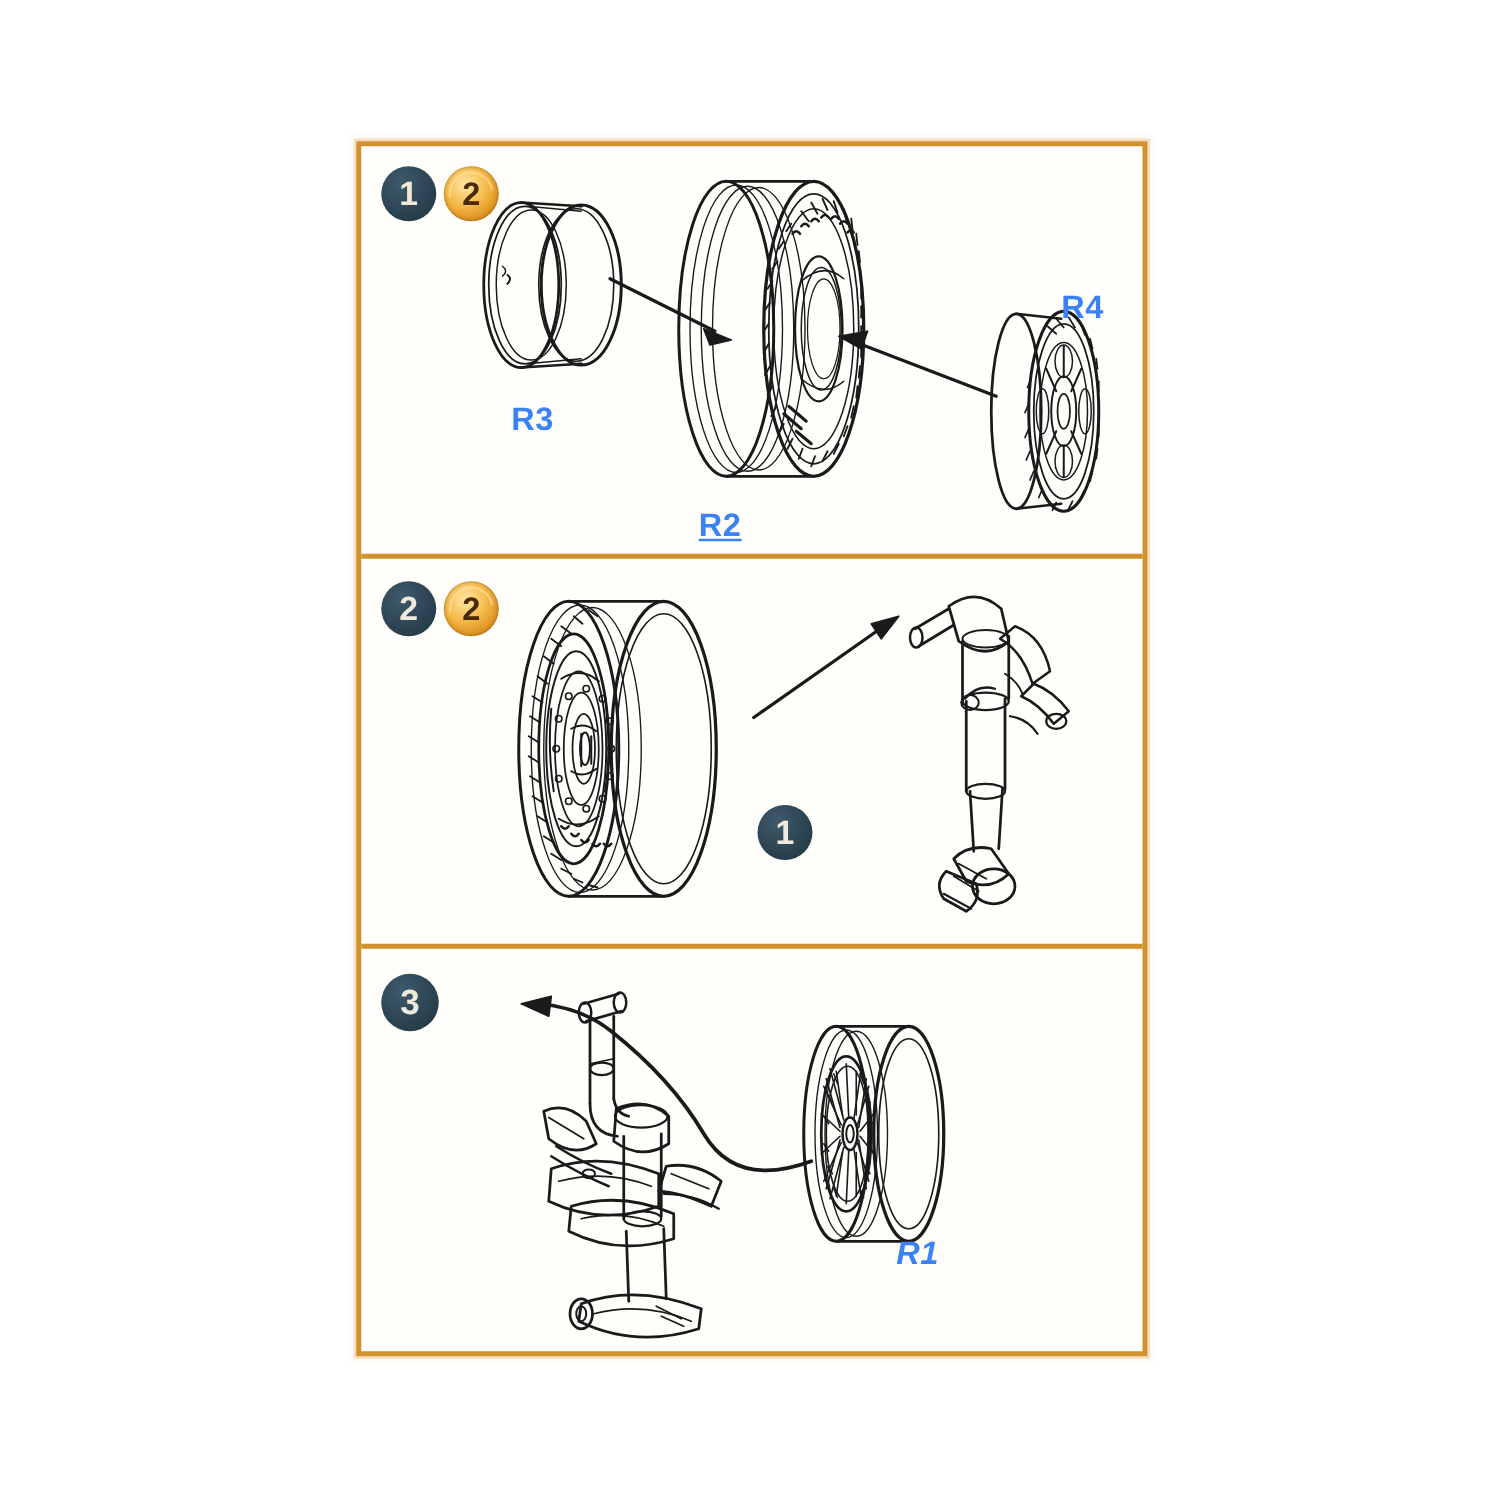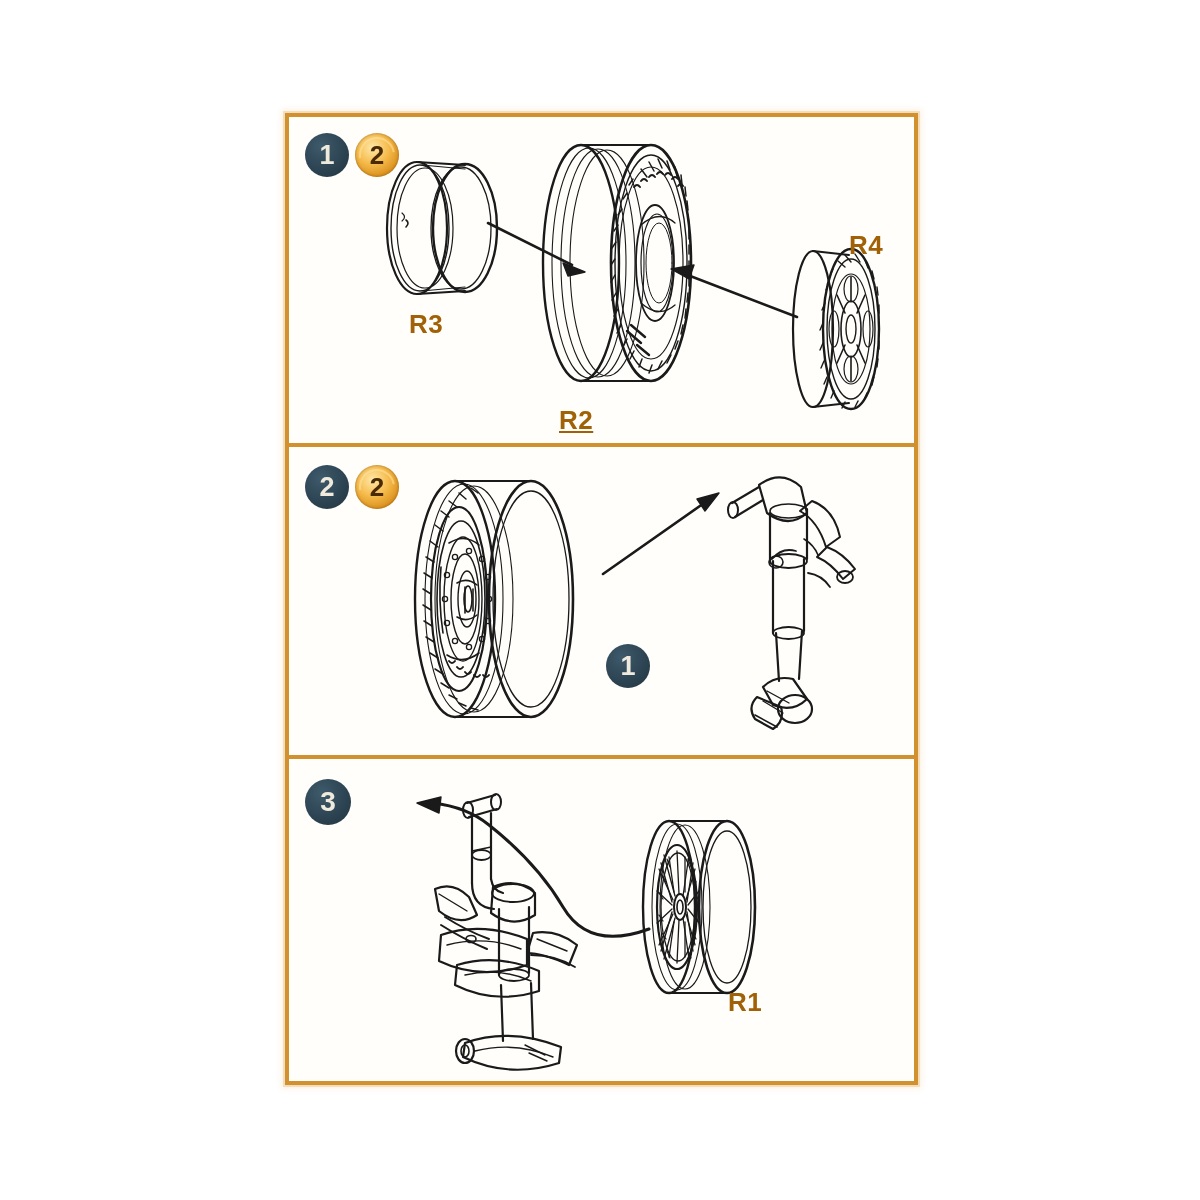--- a/index.html
+++ b/index.html
@@ -80,29 +80,29 @@
   .b2a { left: 16px;  top: 18px; width: 44px; height: 44px; font-size: 27px; }
   .b2b { left: 66px;  top: 18px; width: 44px; height: 44px; font-size: 26px; }
   .b2inline { left: 317px; top: 197px; width: 44px; height: 44px; font-size: 27px; }
   .b3a { left: 16px;  top: 20px; width: 46px; height: 46px; font-size: 28px; }
 
   
   .part-label {
     position: absolute;
     font-size: 26px;
     font-weight: bold;
-    color: #a16207;
+    color: #3b82f6;
     letter-spacing: 0.5px;
     white-space: nowrap;
     text-align: right;
   }
-  .lbl-r3 { left: 120px; top: 192px; }
+  .lbl-r3 { left: 120px; top: 203px; }
   .lbl-r2 { left: 270px; top: 288px; text-decoration: underline; }
   .lbl-r4 { left: 560px; top: 113px; }
-  .lbl-r1 { left: 439px; top: 228px; }
+  .lbl-r1 { left: 428px; top: 228px; font-style: italic; }
 
   .art { position: absolute; left: 0; top: 0; }
   svg { display: block; }
 </style>
 </head>
 <body>
 
 <div id="root">
 
   <div class="sheet">

